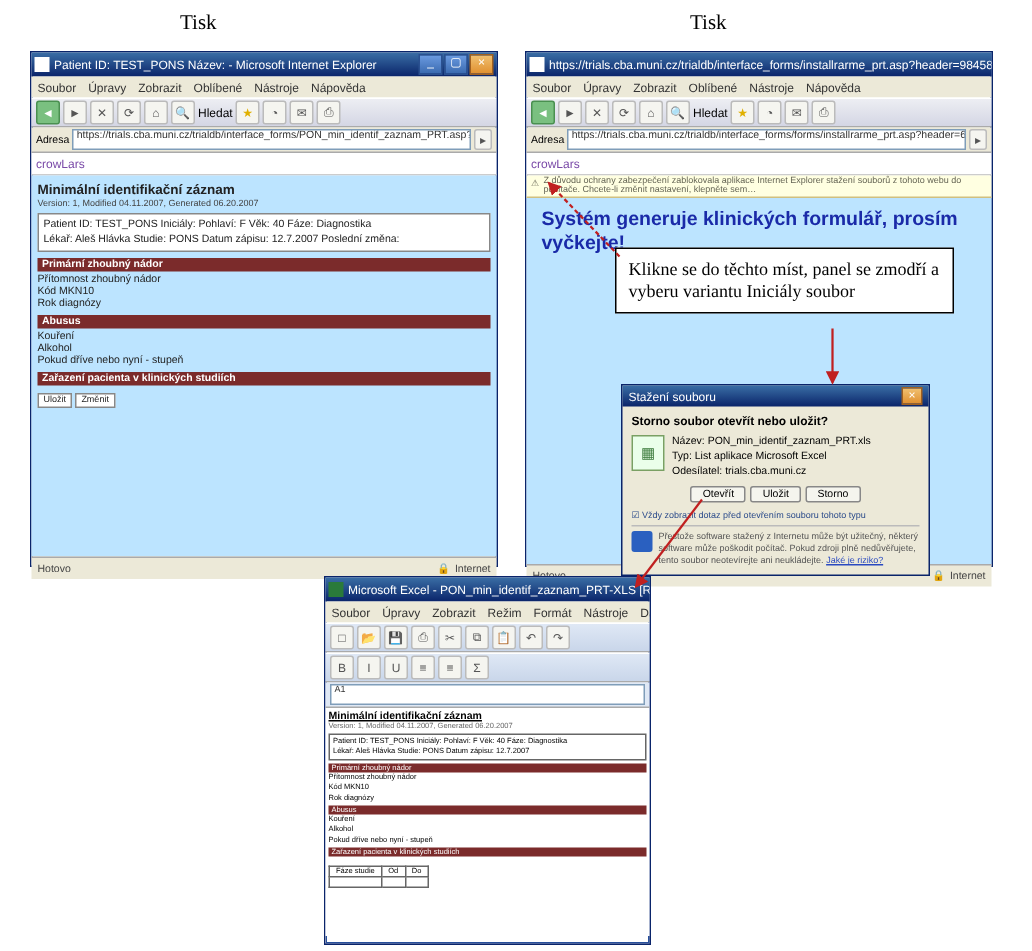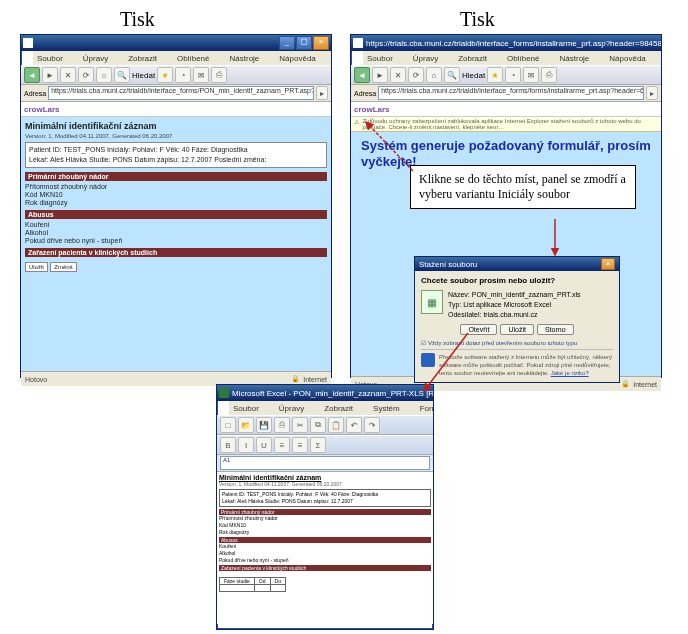--- a/index.html
+++ b/index.html
@@ -9,21 +9,21 @@
     height: 634px;
     background: #fff;
     font-family: Arial, sans-serif;
     font-size: 10px;
     position: relative;
   }
   .col-label {
     position: absolute;
     top: 8px;
     font-family: "Times New Roman", serif;
-    font-size: 20px;
+    font-size: 14px;
     color: #000;
   }
   .browser-win {
     position: absolute;
     border: 1px solid #0a246a;
     box-shadow: 0 0 0 1px #274f9b inset;
     background: #fff;
   }
   .titlebar {
     height: 16px;
@@ -56,27 +56,26 @@
     font-size: 8px;
     line-height: 10px;
     text-align: center;
     color: #fff;
   }
   .win-btn.blue { background: linear-gradient(#6a9ae0,#3a6ab0); border-color:#2a5090; }
   .menubar {
     height: 14px;
     background: #ece9d8;
     display: flex;
-    gap: 20px;
+    gap: 8px;
     padding: 0 4px;
     font-size: 8px;
     color: #333;
     align-items: center;
     overflow: hidden;
-    margin-left: 12px;
   }
   .toolbar {
     height: 18px;
     background: linear-gradient(#edeef3,#d4d6e4);
     border-top: 1px solid #fff;
     border-bottom: 1px solid #aaa;
     display: flex;
     align-items: center;
     gap: 2px;
     padding: 0 3px;
@@ -115,21 +114,21 @@
     color: #333;
   }
   .logo-strip {
     height: 14px;
     background:#fff;
     border-bottom:1px solid #ccc;
     display:flex;align-items:center;padding:0 3px;
     font-size:8px;
     overflow:hidden;
   }
-  .logo-strip .brand { color:#7a4aa8; font-weight:bold; }
+  .logo-strip .brand { color:#7a4aa8; font-weight:normal; }
   .yellowbar {
     background:#ffffe1;
     border-bottom:1px solid #d0c080;
     font-size:6px;
     padding:1px 3px;
     color:#665;
     display:flex;
     gap:3px;
   }
   .content-tisk {
@@ -229,20 +228,21 @@
 </style>
 </head>
 <body>
 
 <div class="col-label" style="left:120px">Tisk</div>
 <div class="col-label" style="left:460px">Tisk</div>
 
 <div class="browser-win" style="top:34px;left:20px;width:310px;height:342px">
   <div class="titlebar">
     <span class="title-icon"></span>
+    <span>Patient ID: TEST_PONS Název: - Microsoft Internet Explorer</span>
     <div class="win-btns">
       <div class="win-btn blue">_</div>
       <div class="win-btn blue">▢</div>
       <div class="win-btn">×</div>
     </div>
   </div>
   <div class="menubar">
     <span>Soubor</span>
     <span>Úpravy</span>
     <span>Zobrazit</span>
@@ -334,40 +334,40 @@
     <div class="tbtn" style="width:10px;height:12px">▸</div>
   </div>
   <div class="logo-strip">
     <span class="brand">crowLars</span>
   </div>
   <div class="yellowbar">
     <span>⚠</span>
     <span>Z důvodu ochrany zabezpečení zablokovala aplikace Internet Explorer stažení souborů z tohoto webu do počítače. Chcete-li změnit nastavení, klepněte sem…</span>
   </div>
   <div class="content-excel-wait">
-    <div class="waitmsg">Systém generuje požadovaný formulář, prosím vyčkejte!</div>
+    <div class="waitmsg">Systém generuje klinických formulář, prosím vyčkejte!</div>
   </div>
   <div class="statusbar">
     <span>Hotovo</span>
     <span class="zone">
         <span>🔒</span>
         <span>Internet</span>
       </span>
   </div>
 </div>
 
 <div class="callout-box">Klikne se do těchto míst, panel se zmodří a vyberu variantu Iniciály soubor</div>
 
 <div class="dl-dialog">
   <div class="dl-title">
     <span>Stažení souboru</span>
     <span class="win-btn" style="width:12px;height:10px">×</span>
   </div>
   <div class="dl-body">
-    <div class="dl-q">Chcete soubor prosím nebo uložit?</div>
+    <div class="dl-q">Storno soubor otevřít nebo uložit?</div>
     <div class="dl-row">
       <div class="dl-icon">▦</div>
       <div class="dl-info">
         <div><span>Název:</span> <span>PON_min_identif_zaznam_PRT.xls</span></div>
         <div><span>Typ:</span> <span>List aplikace Microsoft Excel</span></div>
         <div><span>Odesílatel:</span> <span>trials.cba.muni.cz</span></div>
       </div>
     </div>
     <div class="dl-btns">
       <div class="dl-btn">Otevřít</div>
@@ -385,21 +385,21 @@
 <div class="browser-win excel-win" style="top:384px;left:216px;width:216px;height:244px">
   <div class="titlebar">
     <span class="title-icon" style="background:#2a7a3a"></span>
     <span>Microsoft Excel - PON_min_identif_zaznam_PRT-XLS [Režim …]</span>
 
   </div>
   <div class="menubar">
     <span>Soubor</span>
     <span>Úpravy</span>
     <span>Zobrazit</span>
-    <span>Systém</span>
+    <span>Režim</span>
     <span>Formát</span>
     <span>Nástroje</span>
     <span>Data</span>
 
   </div>
   <div class="toolbar excel-toolbar">
     <div class="tbtn">□</div>
     <div class="tbtn">📂</div>
     <div class="tbtn">💾</div>
     <div class="tbtn">⎙</div>

